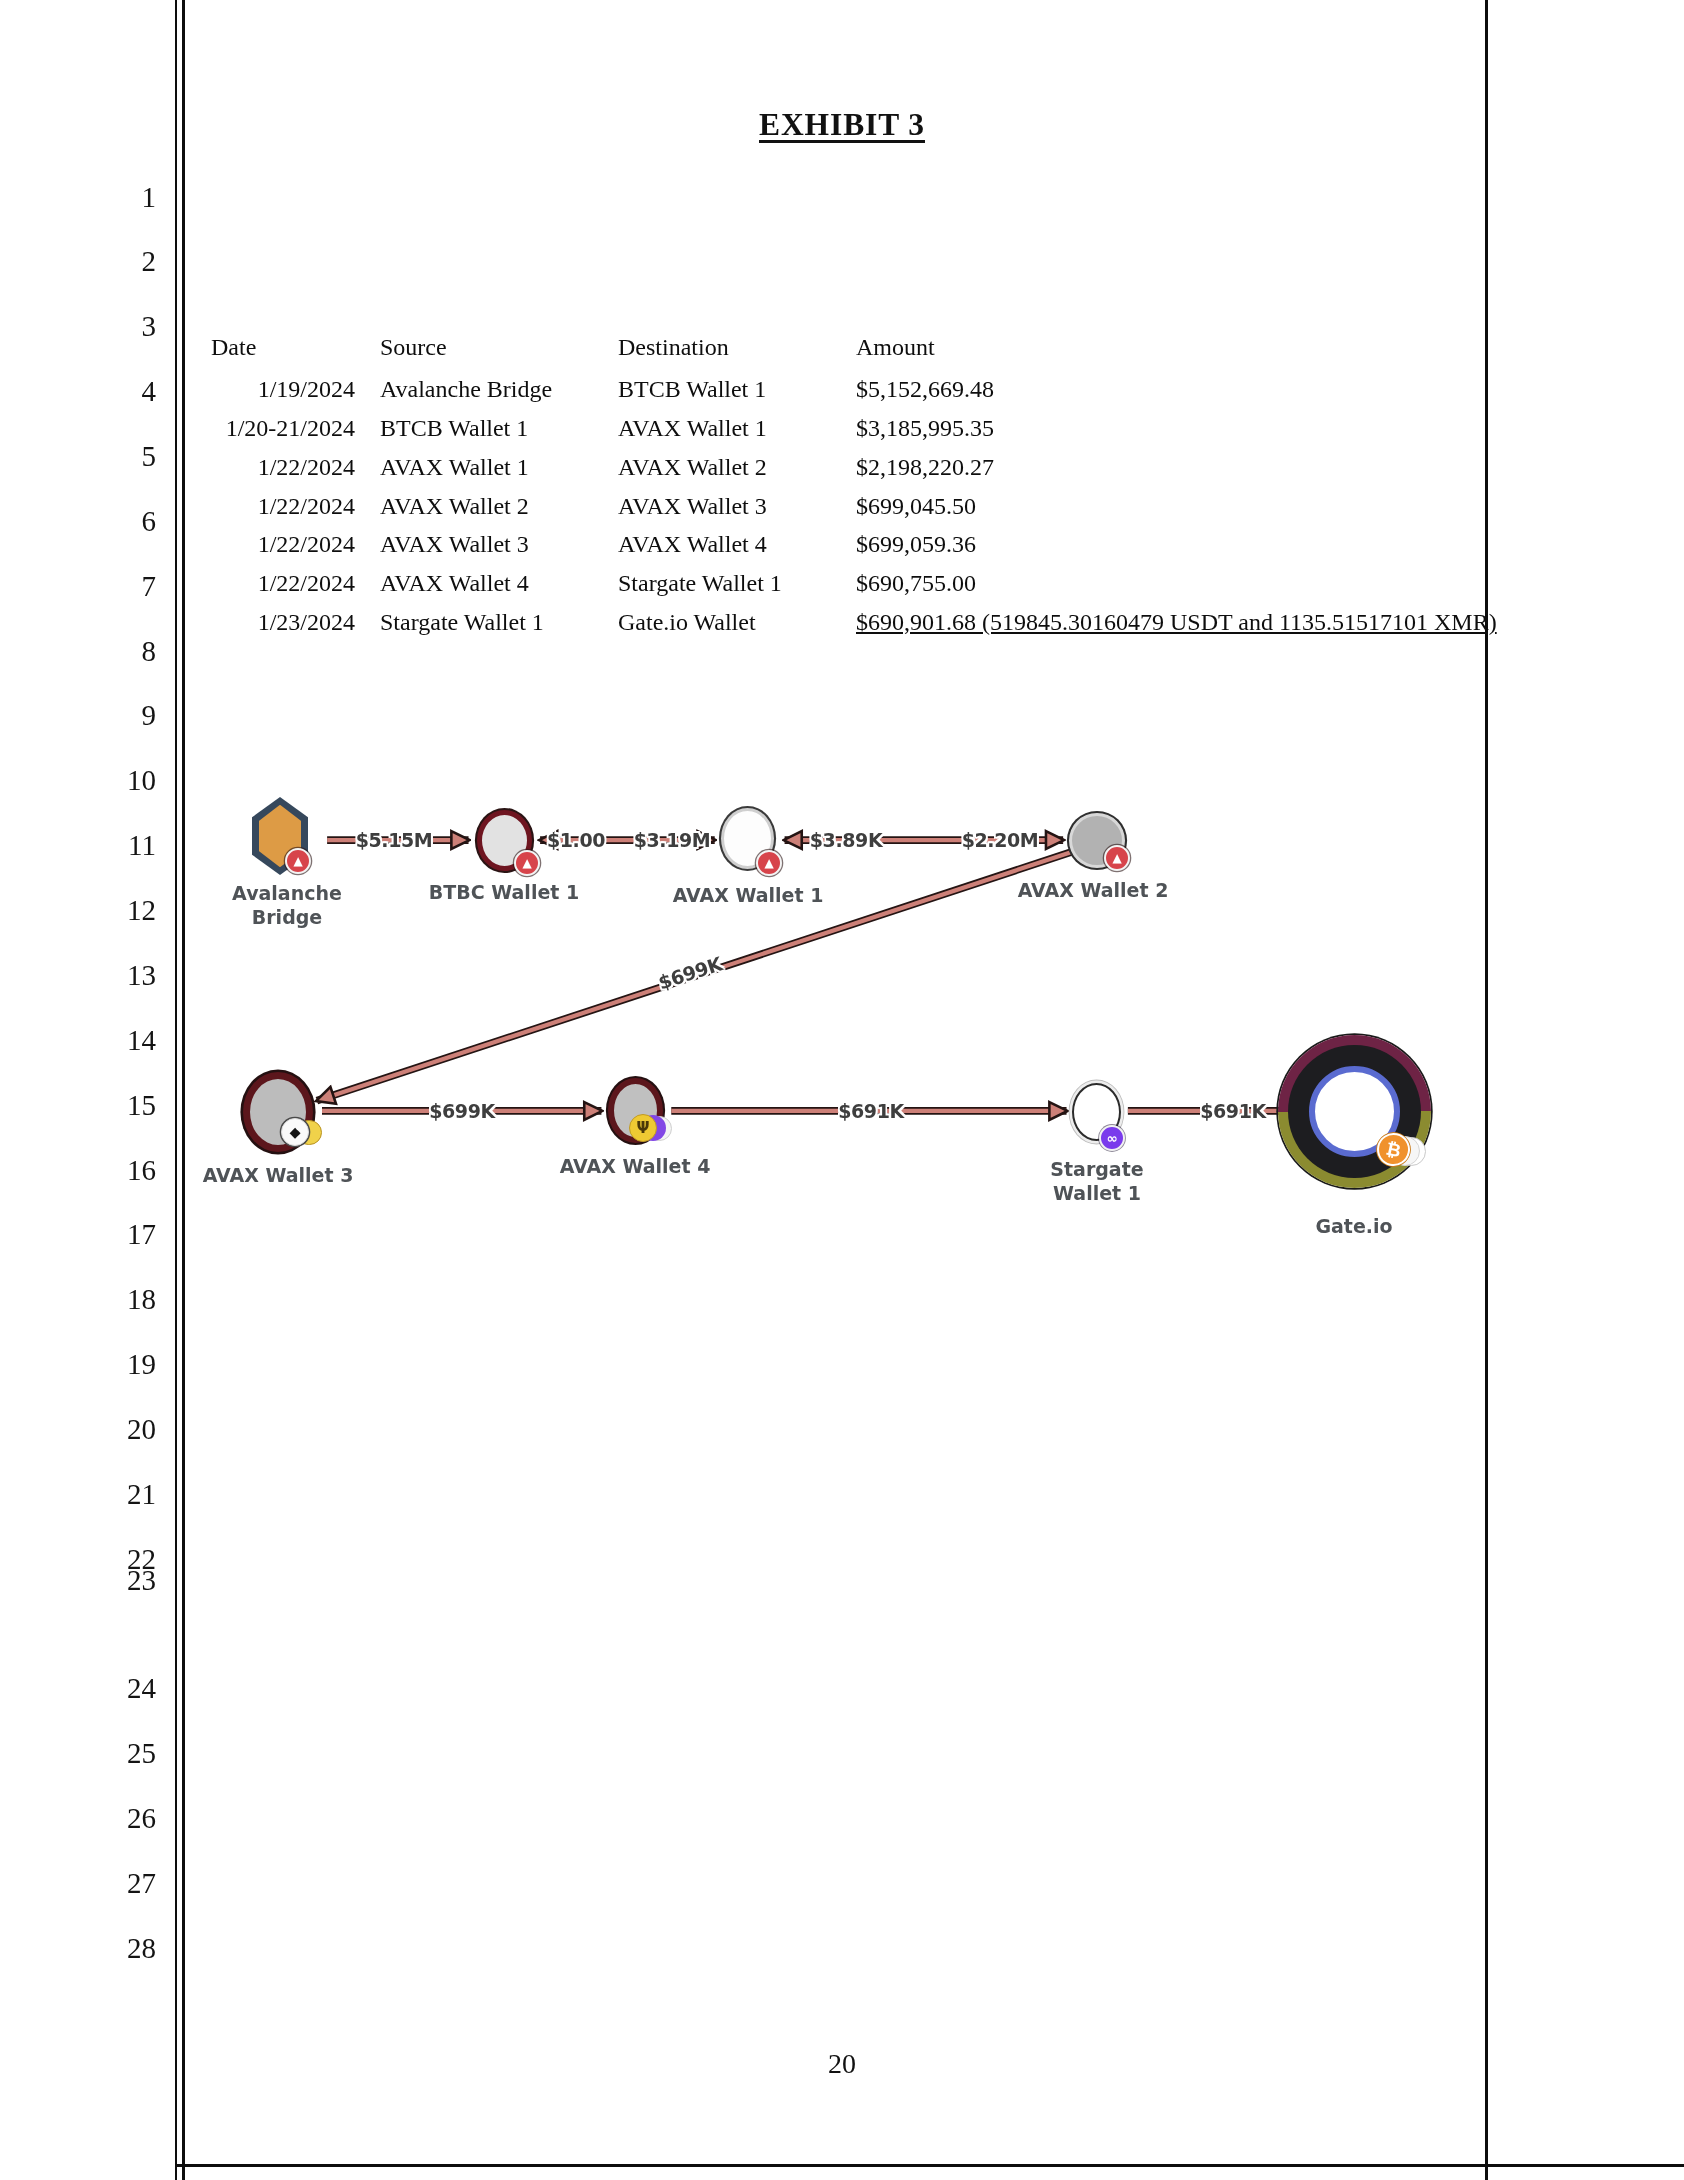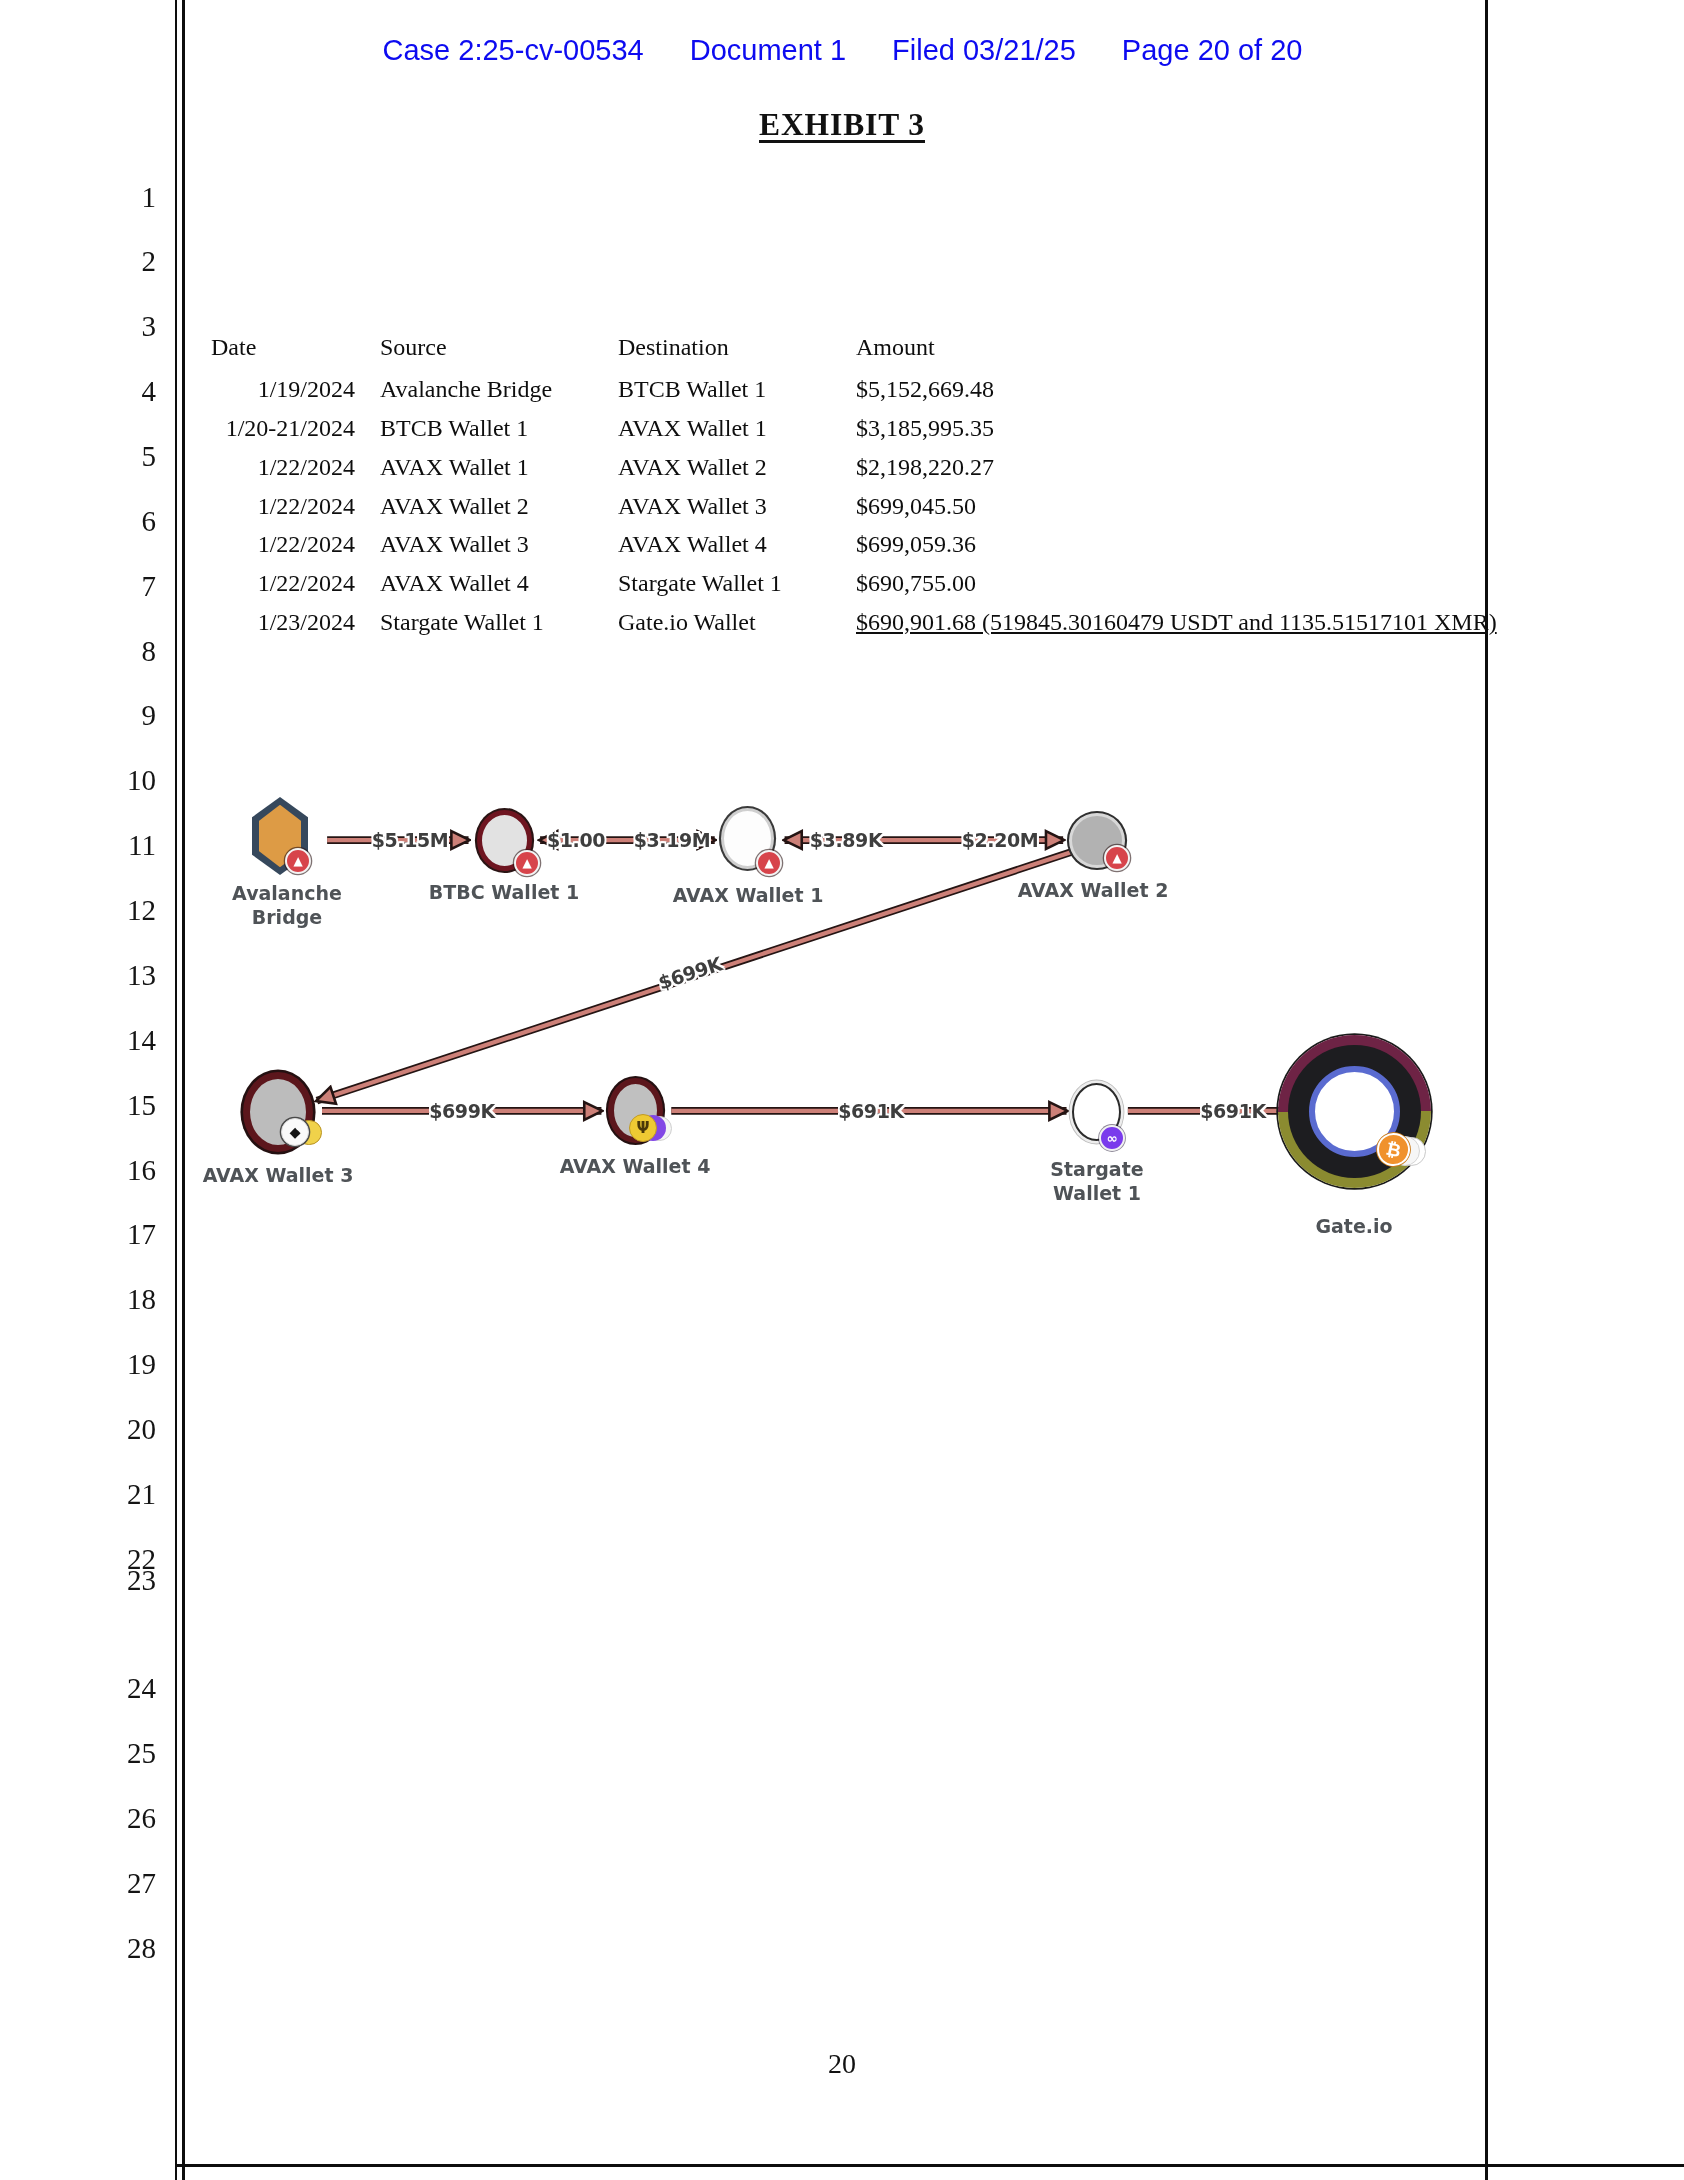--- a/index.html
+++ b/index.html
@@ -74,26 +74,20 @@
 </head>
 <body>
 
 <div class="page">
 
   <div class="rule rule-left-a"></div>
   <div class="rule rule-left-b"></div>
   <div class="rule rule-right"></div>
   <div class="rule rule-bottom"></div>
 
-  <div class="stamp">
-    <span>Case 2:25-cv-00534</span>
-    <span>Document 1</span>
-    <span>Filed 03/21/25</span>
-    <span>Page 20 of 20</span>
-  </div>
 
   <div id="line-numbers">
       <div class="line-number" style="top: 181px;">1</div>
       <div class="line-number" style="top: 245px;">2</div>
       <div class="line-number" style="top: 310px;">3</div>
       <div class="line-number" style="top: 375px;">4</div>
       <div class="line-number" style="top: 440px;">5</div>
       <div class="line-number" style="top: 505px;">6</div>
       <div class="line-number" style="top: 570px;">7</div>
       <div class="line-number" style="top: 635px;">8</div>
@@ -255,21 +249,21 @@
 
     <div class="nlabel w130" style="left:287px;top:882px;">Avalanche Bridge</div>
     <div class="nlabel" style="left:504px;top:881px;white-space:nowrap;">BTBC Wallet 1</div>
     <div class="nlabel" style="left:748px;top:884px;white-space:nowrap;">AVAX Wallet 1</div>
     <div class="nlabel" style="left:1093px;top:879px;white-space:nowrap;">AVAX Wallet 2</div>
     <div class="nlabel" style="left:278px;top:1164px;white-space:nowrap;">AVAX Wallet 3</div>
     <div class="nlabel" style="left:635px;top:1155px;white-space:nowrap;">AVAX Wallet 4</div>
     <div class="nlabel w112" style="left:1097px;top:1158px;">Stargate Wallet 1</div>
     <div class="nlabel" style="left:1354px;top:1215px;white-space:nowrap;">Gate.io</div>
 
-    <div class="elabel" style="left:394px;top:840px;margin-left:16px;">$5.15M</div>
+    <div class="elabel" style="left:394px;top:840px;">$5.15M</div>
     <div class="elabel" style="left:576px;top:840px;">$1.00</div>
     <div class="elabel" style="left:672px;top:840px;">$3.19M</div>
     <div class="elabel" style="left:846px;top:840px;">$3.89K</div>
     <div class="elabel" style="left:1000px;top:840px;">$2.20M</div>
     <div class="elabel elabel-diag" style="left:690px;top:973px;">$699K</div>
     <div class="elabel" style="left:462px;top:1111px;">$699K</div>
     <div class="elabel" style="left:871px;top:1111px;">$691K</div>
     <div class="elabel" style="left:1233px;top:1111px;">$691K</div>
   </div>
 

